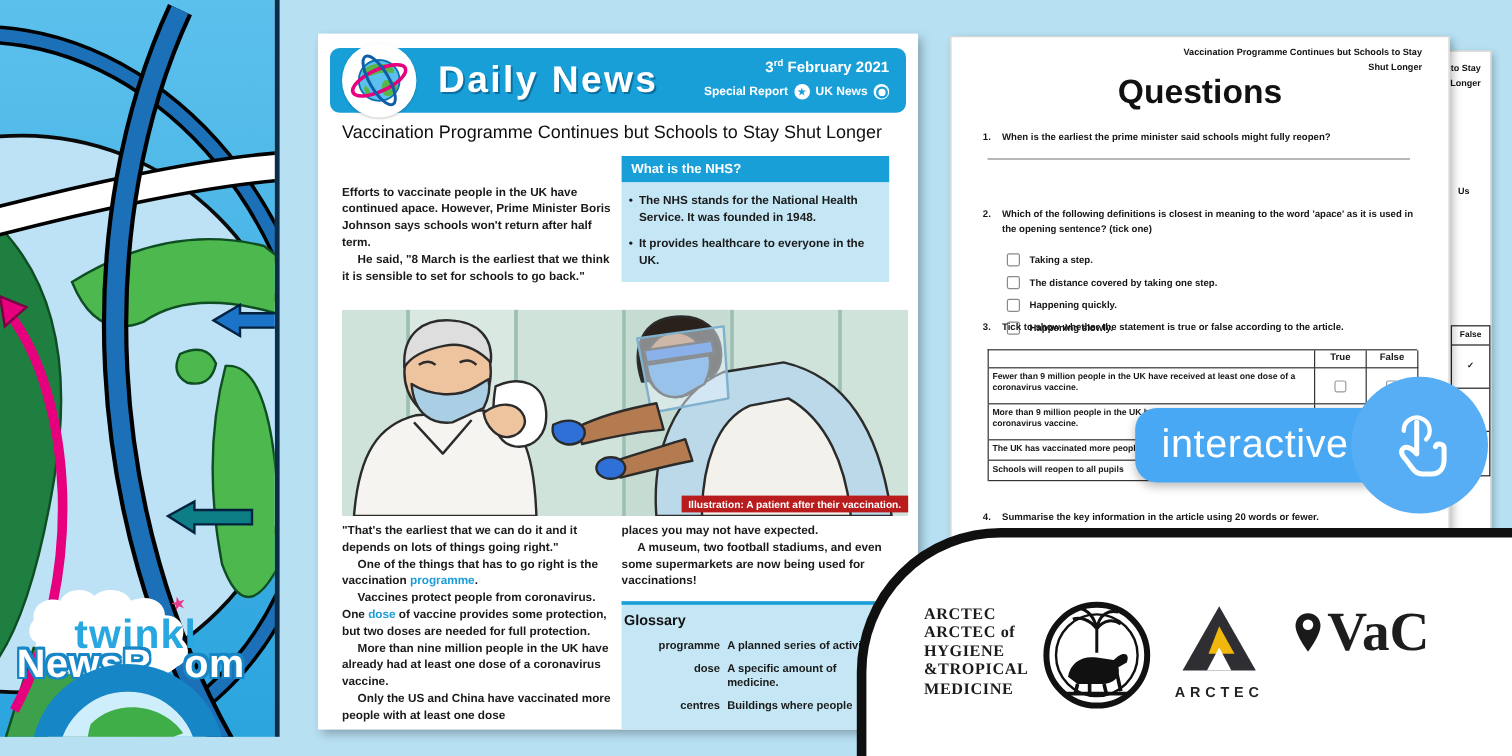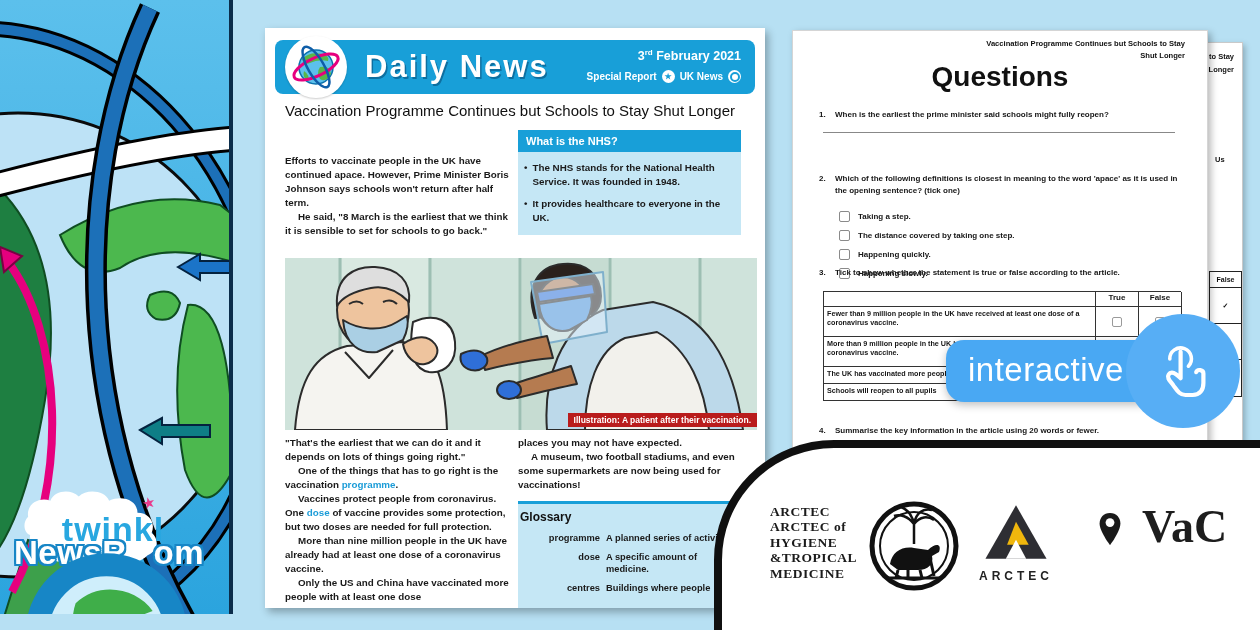--- a/index.html
+++ b/index.html
@@ -93,21 +93,21 @@
   .tf-r1 { height:30px; } .tf-r2 { height:30px; } .tf-r3 { height:17px; white-space:nowrap; } .tf-r4 { height:17px; white-space:nowrap; }
 
   
   .logo-panel { position:absolute; left:714px; top:440px; width:560px; height:200px; z-index:5;
     background:#fff; border:8px solid #101010; border-radius:120px 0 0 0; }
   .lshtm-text { position:absolute; left:48px; top:56px; font-family:"Liberation Serif", serif; font-weight:bold;
     font-size:13.5px; line-height:1.14; letter-spacing:.5px; color:#1b1b1b; }
   .lshtm-seal { position:absolute; left:146px; top:52px; }
   .arctec { position:absolute; left:254px; top:56px; width:80px; text-align:center; }
   .arctec-label { margin-top:5px; font-size:12px; font-weight:bold; letter-spacing:4px; color:#222; }
-  .vac { position:absolute; left:376px; top:58px; display:flex; align-items:flex-end; gap:20px; }
+  .vac { position:absolute; left:356px; top:58px; display:flex; align-items:center; gap:4px; }
   .vac-text { font-family:"Liberation Serif", serif; font-weight:bold; font-size:46px; color:#1d1d1d; line-height:.9; }
 
   
   .interactive-badge { position:absolute; left:946px; top:340px; width:278px; height:62px; z-index:6;
     background:#49a8f3; border-radius:18px; box-shadow:0 3px 8px rgba(0,0,0,.25); }
   .badge-label { position:absolute; left:22px; top:0; height:62px; line-height:60px; font-size:33px; color:#fff; letter-spacing:.5px; }
   .badge-circle { position:absolute; left:180px; top:-26px; width:114px; height:114px; border-radius:50%;
     background:#57aef5; display:flex; align-items:center; justify-content:center; }
 </style>
 </head>

